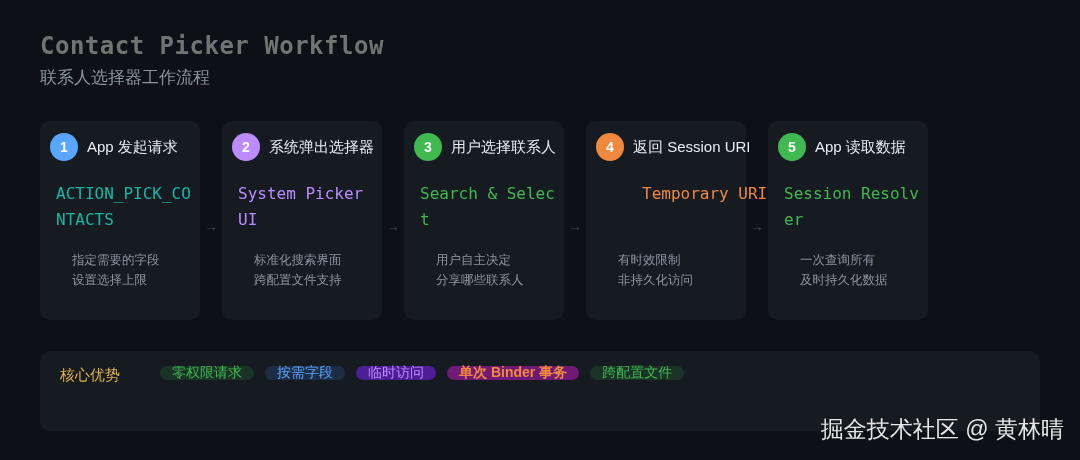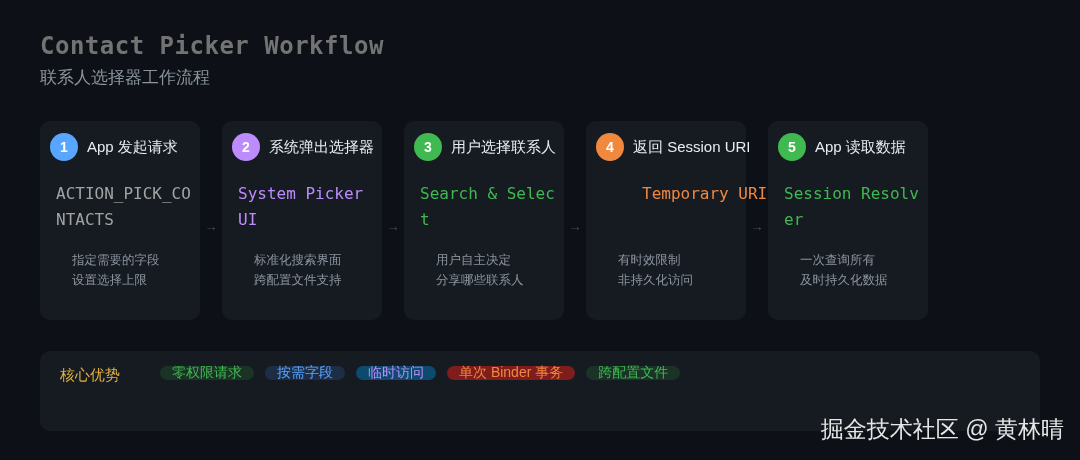--- a/index.html
+++ b/index.html
@@ -27,21 +27,21 @@
 
 <div class="title">Contact Picker Workflow</div>
 <div class="subtitle">联系人选择器工作流程</div>
 
 <div class="steps">
   <div class="card">
     <div class="head">
         <span class="badge" style="background: rgb(88, 166, 255);">1</span>
         <span class="step-label">App 发起请求</span>
       </div>
-    <div class="code" style="color: #a3a3a3;">ACTION_PICK_CONTACTS</div>
+    <div class="code" style="color: #14b8a6;">ACTION_PICK_CONTACTS</div>
     <div class="desc">
         <div>指定需要的字段</div>
         <div>设置选择上限</div>
       </div>
   </div>
   <div class="gap">
       <span>→</span>
     </div>
   <div class="card">
     <div class="head">
@@ -96,19 +96,19 @@
         <div>及时持久化数据</div>
       </div>
   </div>
 </div>
 
 <div class="panel">
   <div class="panel-label">核心优势</div>
   <div class="tags">
     <span class="tag" style="color: rgb(63, 185, 80); background: rgb(26, 51, 38);">零权限请求</span>
     <span class="tag" style="color: rgb(88, 166, 255); background: rgb(28, 45, 69);">按需字段</span>
-    <span class="tag" style="color: rgb(188, 140, 255); background: #0c4a6e; text-align: center;">临时访问</span>
-    <span class="tag" style="color: rgb(240, 136, 62); background: #7f1d1d;">单次 Binder 事务</span>
+    <span class="tag" style="color: rgb(188, 140, 255); background: #4c1d95; text-align: center;">临时访问</span>
+    <span class="tag" style="color: rgb(240, 136, 62); background: #701a75; font-weight: bold;">单次 Binder 事务</span>
     <span class="tag" style="color: rgb(63, 185, 80); background: rgb(26, 51, 38);">跨配置文件</span>
   </div>
 </div>
 
 <div class="watermark">掘金技术社区 @ 黄林晴</div>
 
 </body></html>

